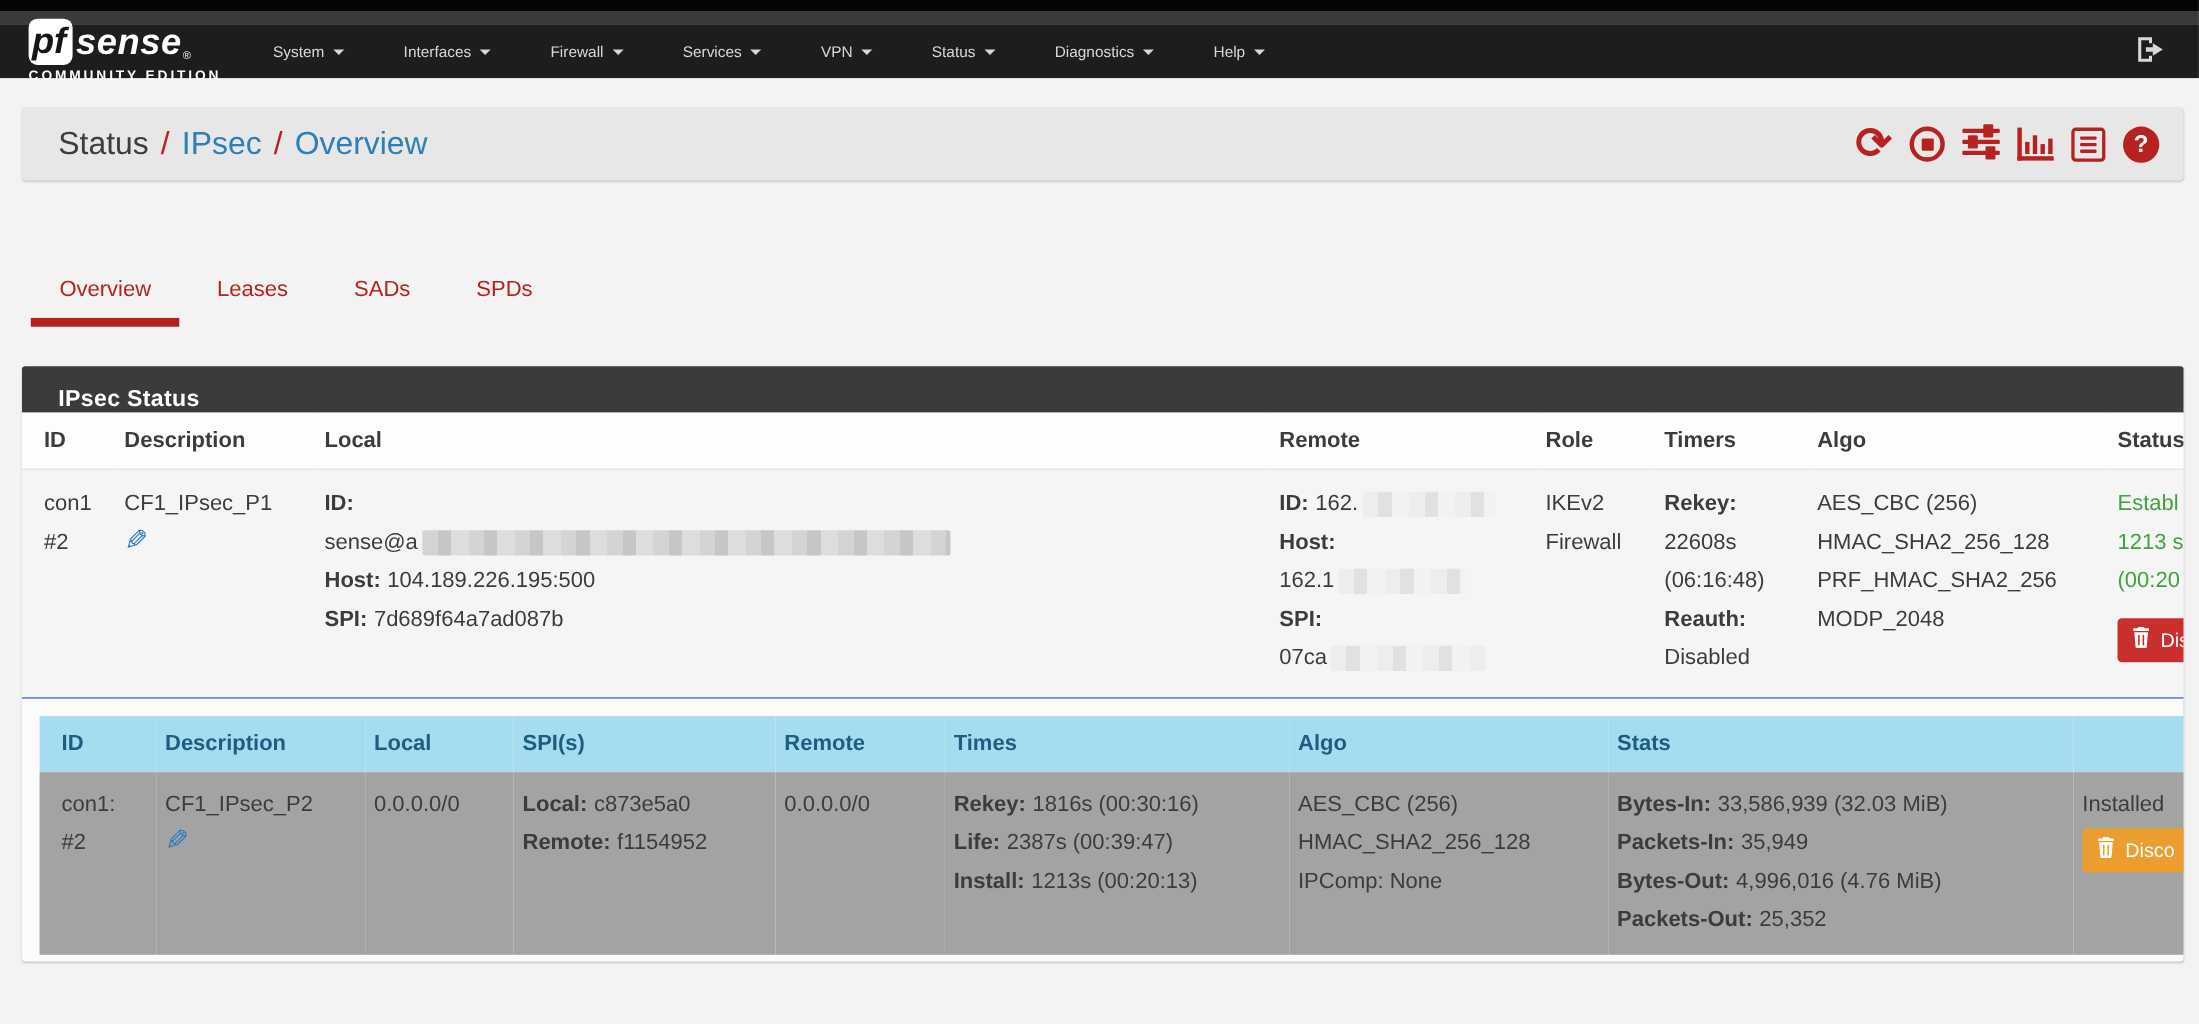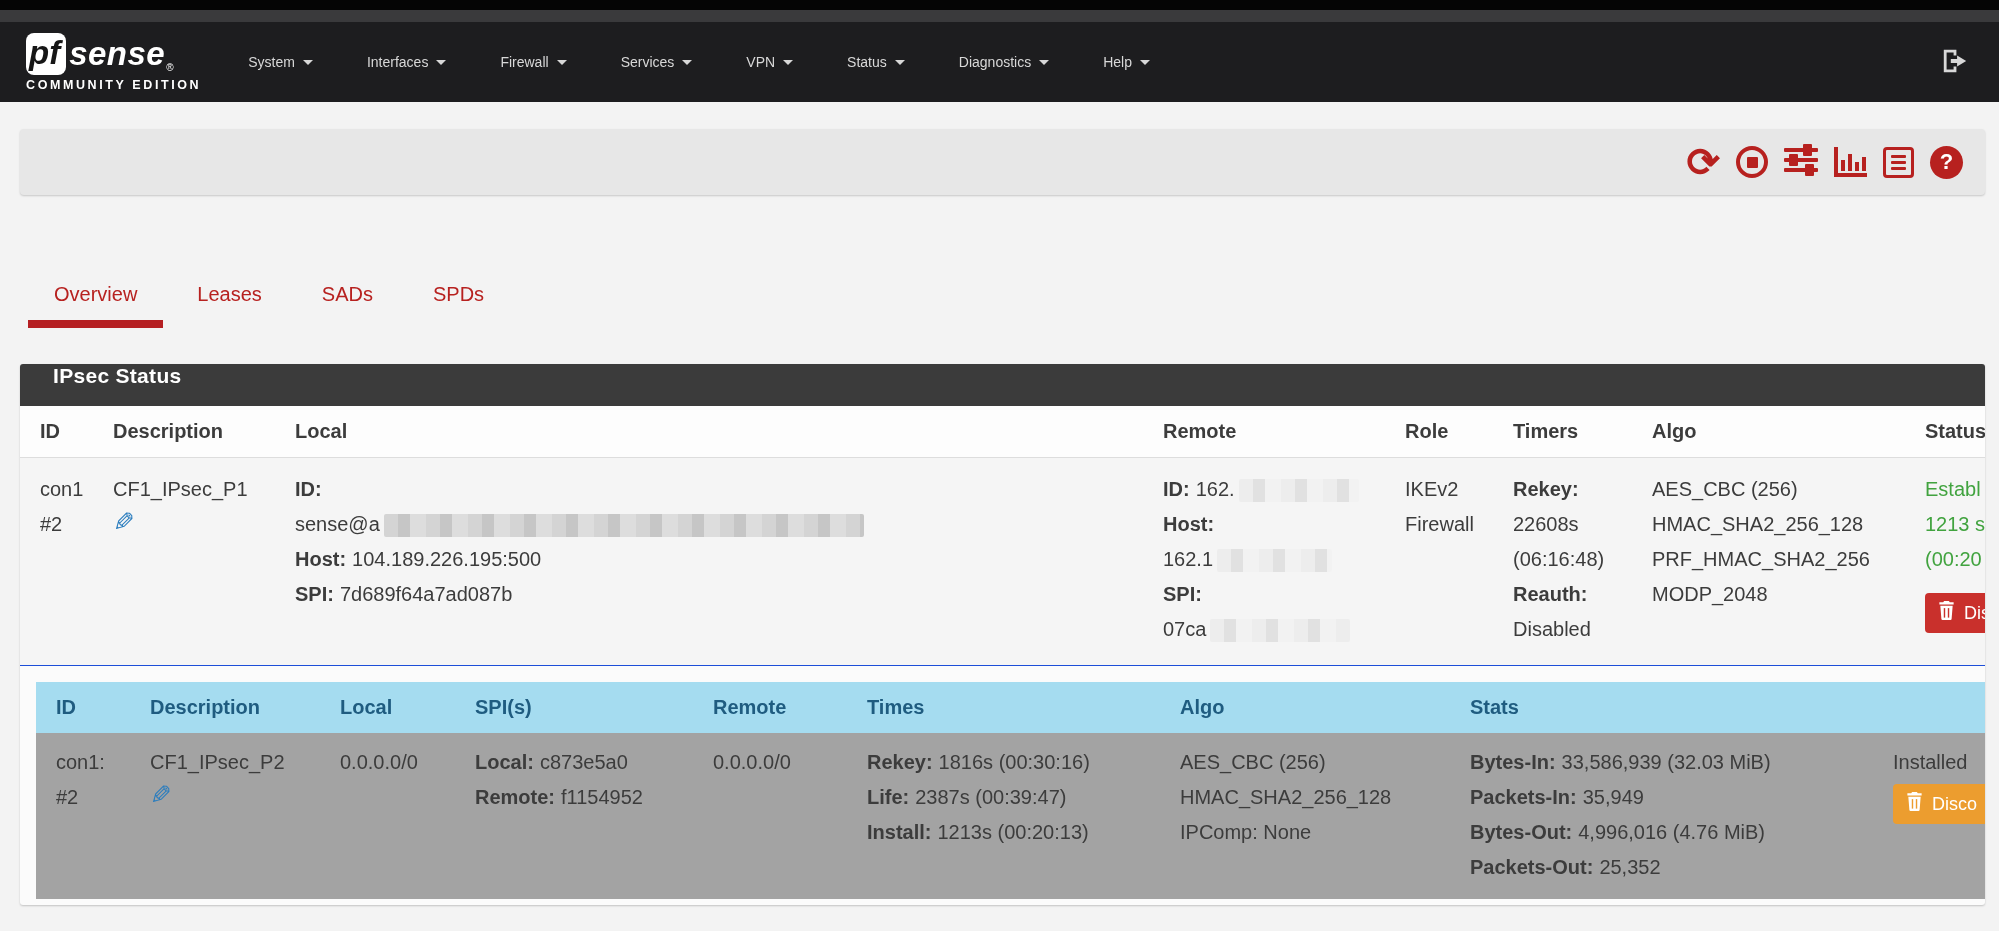--- a/index.html
+++ b/index.html
@@ -9,21 +9,21 @@
     background:#f3f3f3;
     font-family:"Liberation Sans", sans-serif;
     color:#3c3c3c;
   }
 
   
   .strip1 { height:10px; background:#050505; }
   .strip2 { height:12px; background:#3a3a3c; }
 
   
-  .navbar { height:80px; background:#1d1d1f; display:flex; align-items:center; padding:0 26px; }
+  .navbar { height:49px; background:#1d1d1f; display:flex; align-items:center; padding:0 26px; }
   .brand { margin-right:14px; cursor:pointer; }
   .brand-row { display:flex; align-items:center; }
   .pf { background:#fff; color:#161616; font-weight:bold; font-style:italic; font-size:33px; line-height:38px; padding:1px 6px 3px 3px; border-radius:8px; }
   .sense { color:#fff; font-weight:bold; font-style:italic; font-size:33px; letter-spacing:.5px; margin-left:3px; }
   .reg { color:#fff; font-size:10px; align-self:flex-end; margin:0 0 2px 1px; }
   .brand-sub { color:#fff; font-size:12.5px; font-weight:bold; letter-spacing:2.6px; margin-top:3px; white-space:nowrap; }
   .nav-menu { display:flex; list-style:none; margin:0 0 0 6px; padding:0; }
   .nav-item { color:#d8d8d8; font-size:14px; padding:0 27px; display:flex; align-items:center; cursor:pointer; white-space:nowrap; }
   .caret { width:0; height:0; border:5px solid transparent; border-top-color:#d8d8d8; margin:6px 0 0 8px; }
   .logout-btn { margin-left:auto; background:none; border:none; padding:0 4px; cursor:pointer; }
@@ -53,21 +53,21 @@
   .ic-help { width:33px; height:33px; border-radius:50%; background:#b7211f; color:#fff; font-weight:bold; font-size:22px; display:flex; align-items:center; justify-content:center; }
   .ic-help::before { content:"?"; }
 
   
   .tabs { margin:74px 20px 0; padding-left:8px; display:flex; }
   .tab { color:#b7211f; font-size:20px; padding:14px 26px 22px; position:relative; margin-right:8px; cursor:pointer; }
   .tab.active::after { content:""; position:absolute; left:0; right:0; bottom:0; height:8px; background:#b51f22; }
 
   
   .panel { margin:36px 14px 0 20px; width:1965px; background:#fbfbfb; border-radius:3px; box-shadow:0 1px 2px rgba(0,0,0,.2); }
-  .panel-head { background:#3b3b3b; border-radius:3px 3px 0 0; height:42px; display:flex; align-items:flex-start; padding-left:33px; }
+  .panel-head { background:#3b3b3b; border-radius:3px 3px 0 0; height:42px; display:flex; align-items:flex-end; padding-left:33px; }
   .panel-title { color:#fff; font-weight:bold; font-size:21px; letter-spacing:.3px; }
   .panel-body { width:1965px; overflow:hidden; padding-bottom:6px; }
 
   table { border-collapse:collapse; table-layout:fixed; }
   .ike-table { width:2140px; }
   .ike-table th { font-size:20px; font-weight:bold; color:#3c3c3c; text-align:left; padding:14px 8px; background:#fdfdfd; border-bottom:1px solid #ddd; white-space:nowrap; }
   .ike-table td { font-size:20px; vertical-align:top; padding:14px 8px 18px; background:#f5f5f5; border-bottom:1px solid #1d4ed8; line-height:35px; }
   .ike-table th:first-child, .ike-table td:first-child { padding-left:20px; }
 
   .child-wrap { margin:16px 0 0 16px; }
@@ -143,20 +143,23 @@
     <span>
       <svg width="28" height="26" viewBox="0 0 20 18">
           <path fill="#d8d8d8" d="M2 1h9v4H9V3H4v12h5v-2h2v4H2z"></path>
           <path fill="#d8d8d8" d="M11.5 5l6.5 4-6.5 4v-2.6H7V7.6h4.5z"></path>
         </svg>
     </span>
   </button>
 </header>
 
 <section class="crumb-bar">
+  <div class="crumb">
+    <span>Status</span><span class="crumb-sep">/</span><span class="crumb-link">IPsec</span><span class="crumb-sep">/</span><span class="crumb-link">Overview</span>
+  </div>
   <div class="crumb-icons">
     <span class="ic ic-refresh"></span>
     <span class="ic ic-stop"></span>
     <span class="ic ic-sliders">
         <div class="sl sl1"></div>
         <div class="sl sl2"></div>
         <div class="sl sl3"></div>
       </span>
     <span class="ic ic-chart">
         <span class="bar b1"></span>

